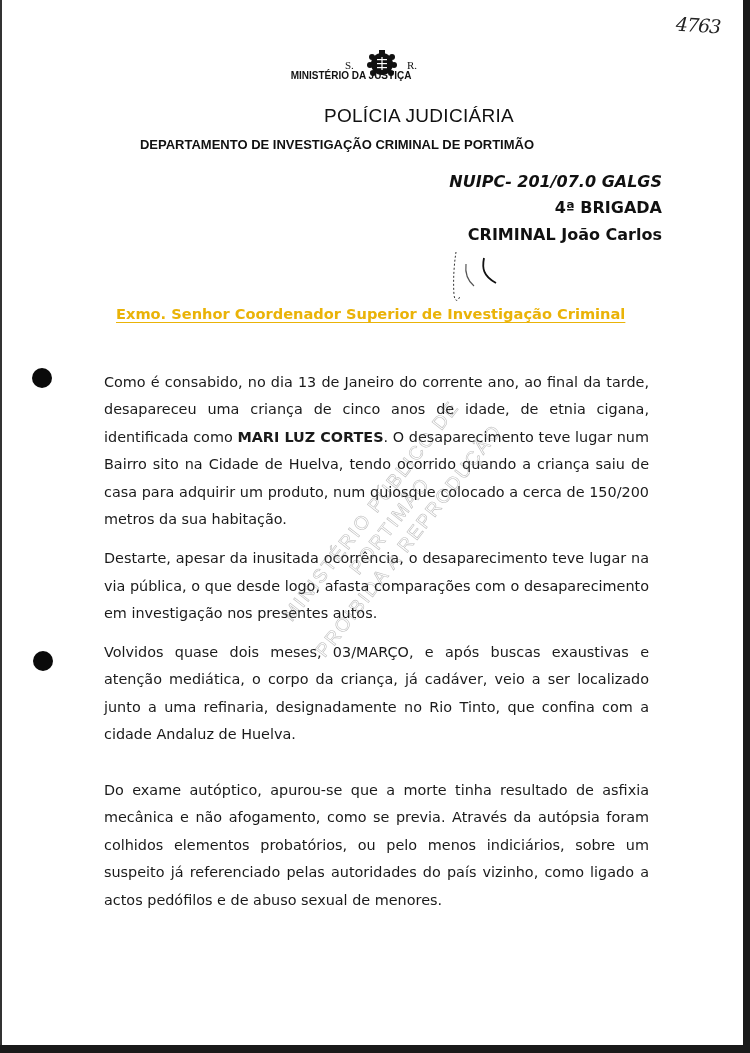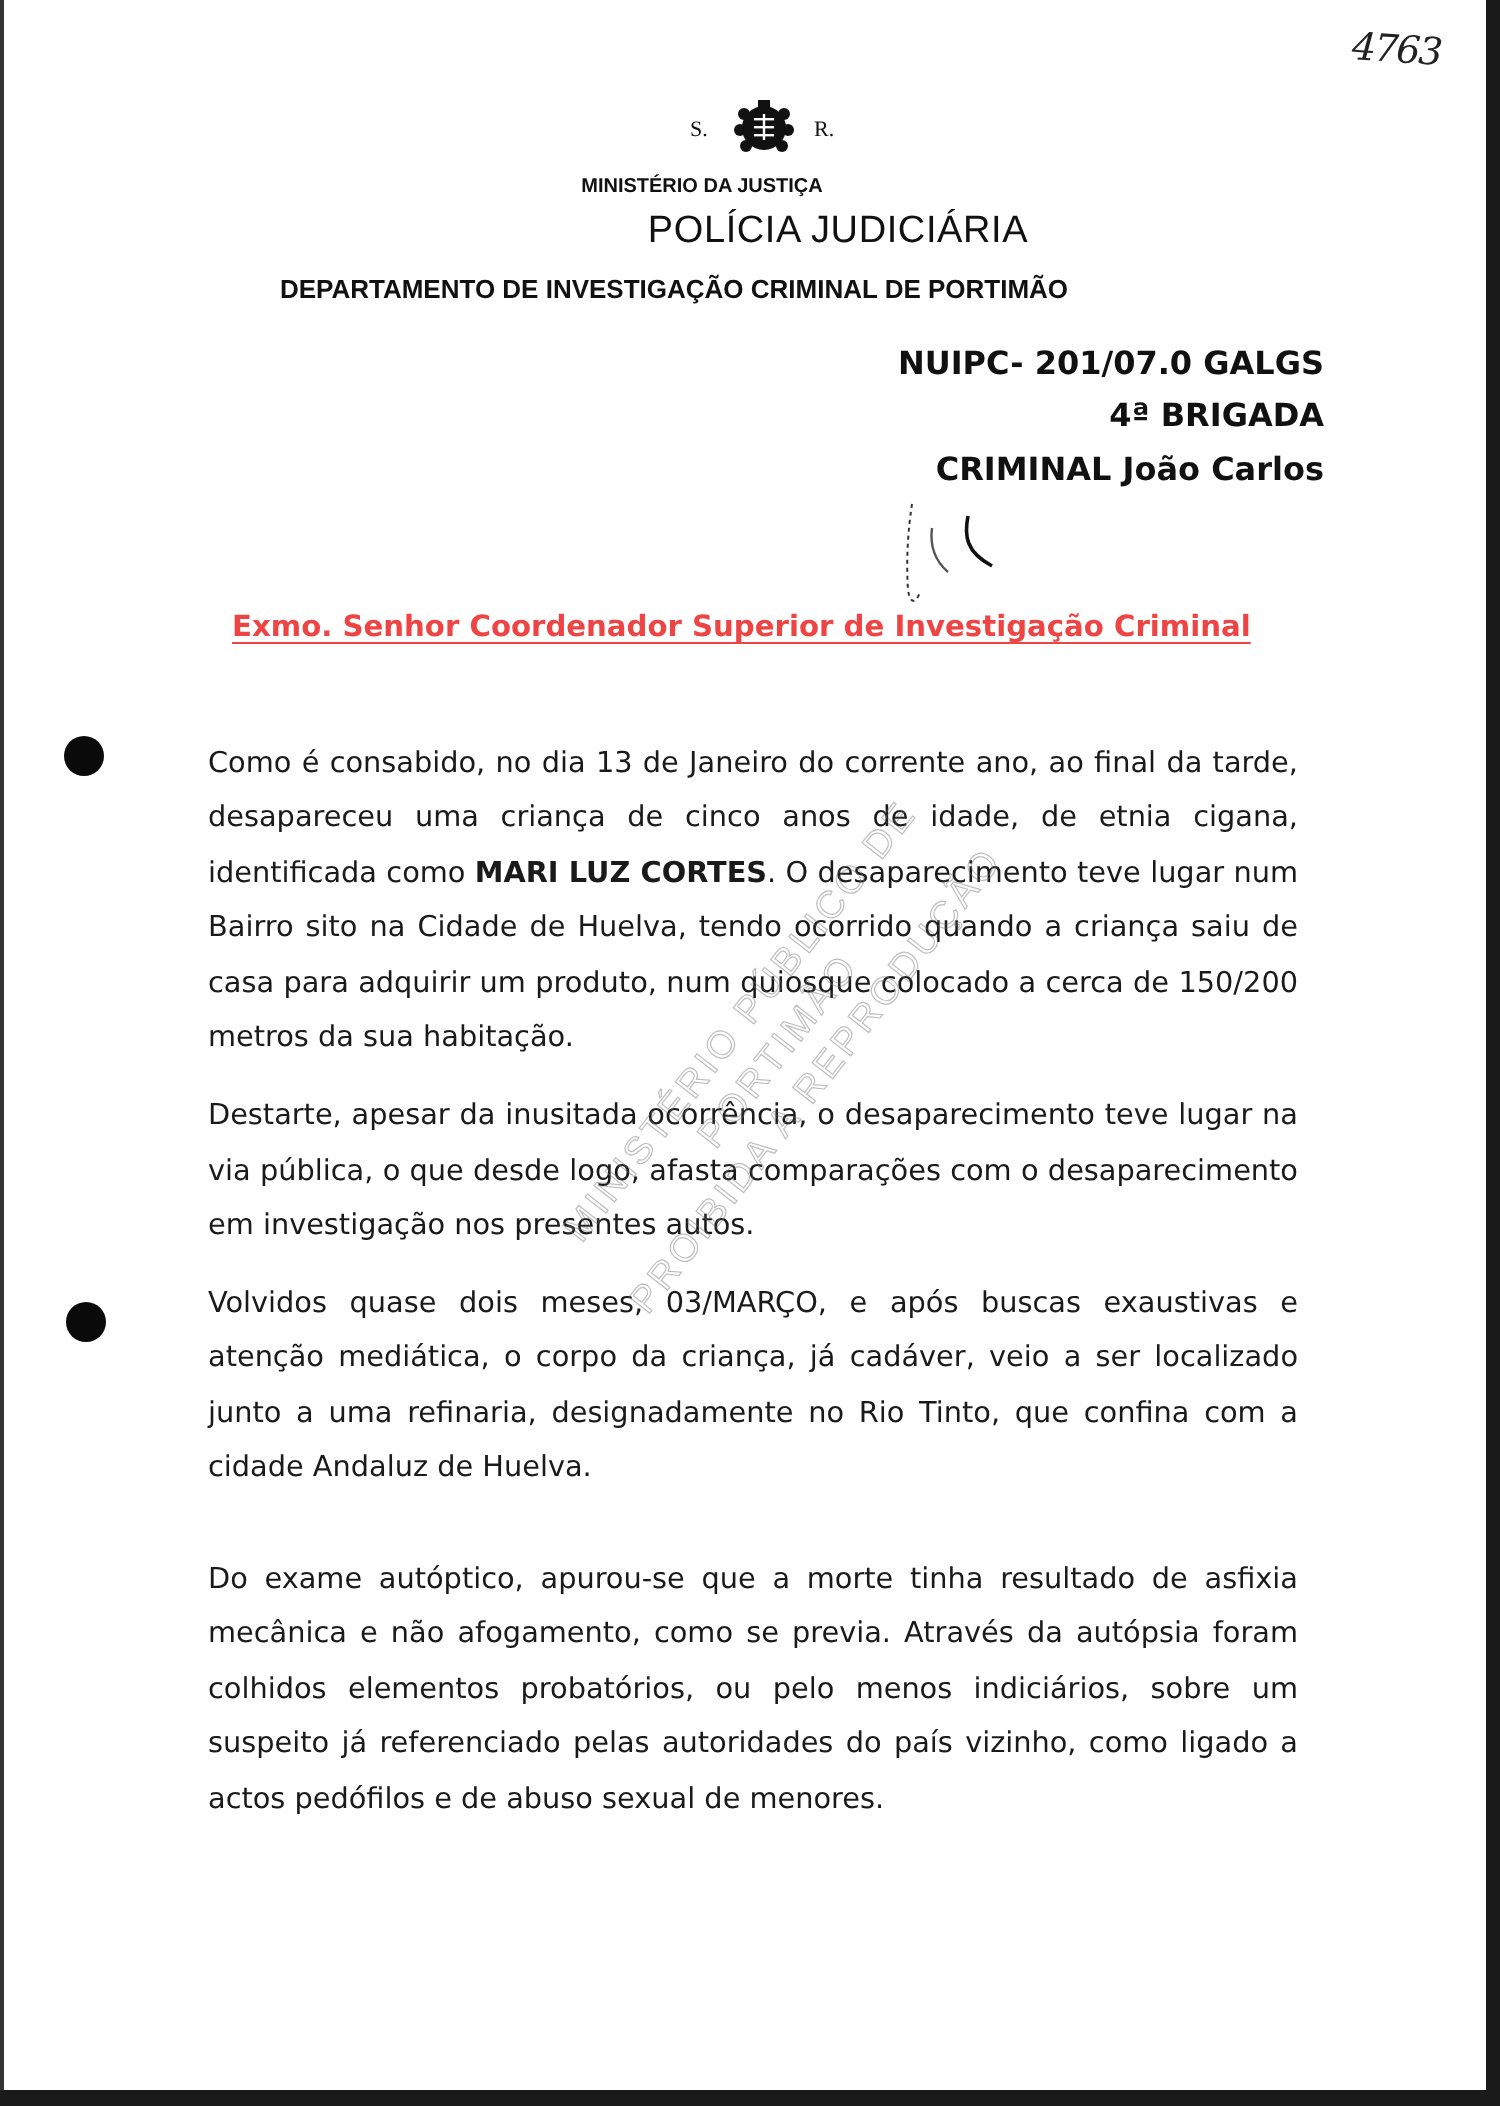--- a/index.html
+++ b/index.html
@@ -24,35 +24,35 @@
     letter-spacing: -1px;
   }
 
   .crest-row { position:absolute; left:0; width:750px; top:50px; text-align:center; height:28px; }
   .crest-s, .crest-r { position:absolute; top:9px; font-family:"Liberation Serif", serif; font-size:11px; }
   .crest-s { left:345px; }
   .crest-r { left:407px; }
   .crest {
     position:absolute; left:366px; top:0; width:32px; height:28px;
   }
-  .ministry { position:absolute; left:0; width:702px; top:88px; text-align:center; font-family:"Liberation Sans", sans-serif; font-weight:bold; font-size:10px; }
+  .ministry { position:absolute; left:0; width:702px; top:70px; text-align:center; font-family:"Liberation Sans", sans-serif; font-weight:bold; font-size:10px; }
   .police { position:absolute; left:0; width:750px; top:105px; text-align:center; font-family:"Liberation Sans", sans-serif; font-size:19px; letter-spacing:0.3px;padding-left:44px; }
   .department { position:absolute; left:0; width:634px; top:137px; text-align:center; font-family:"Liberation Sans", sans-serif; font-weight:bold; font-size:13px;margin-left:20px; }
 
   .ref { position:absolute; right:88px; font-family:"DejaVu Sans", sans-serif; font-weight:bold; font-size:16px; text-align:right; }
-  .ref1 { top:172px; }
+  .ref1 { top:172px;font-style:italic; }
   .ref2 { top:198px; }
   .ref3 { top:225px; }
 
   .signature { position:absolute; left:452px; top:250px; width:70px; height:55px; }
 
   .salutation {
     position:absolute; left:116px; top:305px;
     font-weight:bold; font-size:14.6px; text-decoration: underline; text-underline-offset: 3px;
-    color:#ef4444;
+    color:#eab308;
   }
 
   .body-text {
     position:absolute; left:92px; width:569px;
     font-size:14.4px; line-height:27.4px; text-align: justify; color:#1a1a1a;
   }
   .p1 { top:357px; }
   .p2 { top:627px; }
   .p3 { top:765px; }
   .body-text p { margin:12px; }

